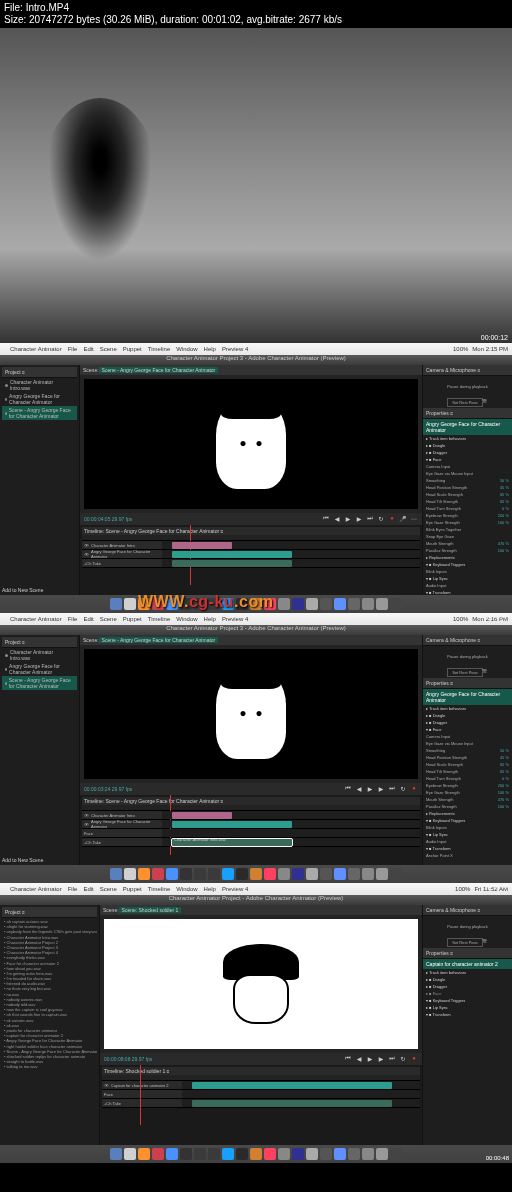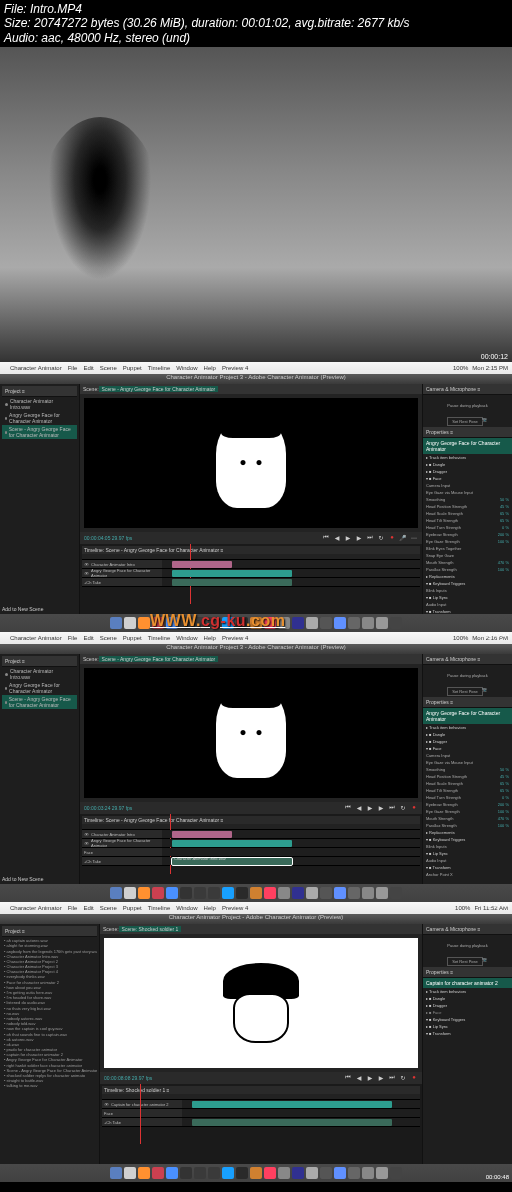--- a/index.html
+++ b/index.html
@@ -9,21 +9,21 @@
     font-family: Arial, sans-serif;
     font-size: 8px;
     color: #fff;
     overflow: hidden;
   }
   .meta-info {
     padding: 2px 4px;
     line-height: 1.2;
     background: #000;
   }
-  .meta-info div { font-size: 12px; font-style: italic; }
+  .meta-info div { font-size: 10px; }
   
   .video-thumb {
     width: 100%;
     height: 315px;
     background: linear-gradient(180deg, #555 0%, #888 40%, #aaa 70%, #333 100%);
     position: relative;
     overflow: hidden;
   }
   .video-thumb::before {
     content: "";
@@ -294,21 +294,20 @@
     overflow: hidden;
   }
   .file-list div { white-space: nowrap; }
 </style>
 </head>
 <body>
 
 <div class="meta-info">
   <div>File: Intro.MP4</div>
   <div>Size: 20747272 bytes (30.26 MiB), duration: 00:01:02, avg.bitrate: 2677 kb/s</div>
-  <div>Audio: aac, 48000 Hz, stereo (und)</div>
 </div>
 
 <div class="video-thumb">
   <div class="timecode1">00:00:12</div>
 </div>
 
 <div class="app-window" style="position:relative;">
   <div class="mac-menubar">
     <span class="apple"></span>
     <span>Character Animator</span>
@@ -492,21 +491,21 @@
       <div class="dock-item" style="background: rgb(136, 136, 136);"></div>
       <div class="dock-item" style="background: rgb(48, 48, 144);"></div>
       <div class="dock-item" style="background: rgb(170, 170, 170);"></div>
       <div class="dock-item" style="background: rgb(85, 85, 85);"></div>
       <div class="dock-item" style="background: rgb(96, 144, 255);"></div>
       <div class="dock-item" style="background: rgb(102, 102, 102);"></div>
       <div class="dock-item" style="background: rgb(136, 136, 136);"></div>
       <div class="dock-item" style="background: rgb(153, 153, 153);"></div>
       <div class="dock-item" style="background: rgb(68, 68, 68);"></div>
     </div>
-  <div class="watermark" style="left:150px; bottom:2px;text-decoration:underline;">
+  <div class="watermark" style="left:138px; bottom:2px;">
     <span class="orange">WWW.</span><span class="red">cg-ku</span><span class="orange">.com</span>
   </div>
   <div class="timecode-small" style="bottom:-6px;">00:00:24</div>
 </div>
 
 <div class="app-window" style="position:relative;">
   <div class="mac-menubar">
     <span class="apple"></span>
     <span>Character Animator</span>
     <span>File</span>

